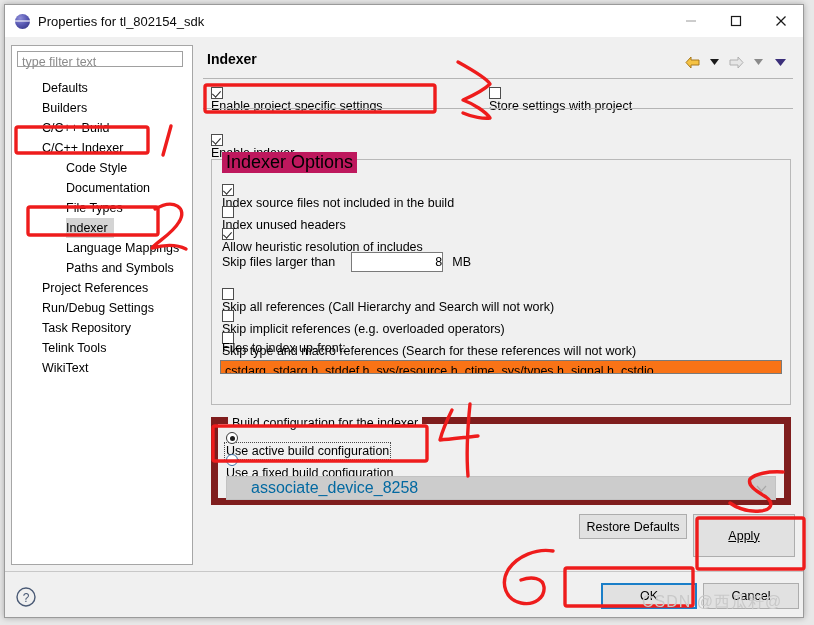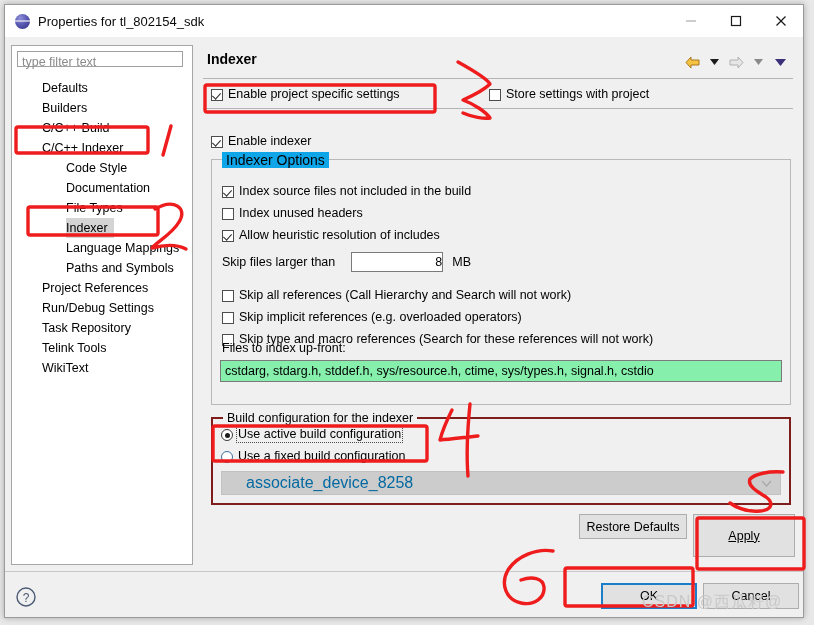--- a/index.html
+++ b/index.html
@@ -67,21 +67,21 @@
   }
   #page-head{position:relative;height:34px;}
   #page-title{position:absolute;left:10px;top:6px;font-size:14px;font-weight:bold;color:#000;}
   #nav-tools{position:absolute;right:8px;top:8px;display:flex;align-items:center;gap:4px;}
   .navbtn{display:flex;align-items:center;justify-content:center;width:18px;height:18px;}
   #head-sep{position:absolute;left:6px;right:4px;top:33px;height:1px;background:#b4b4b4;}
 
   #page-content{position:absolute;left:0;top:36px;right:0;bottom:0;}
 
   
-  .row{display:flex;align-items:flex-end;}
+  .row{display:flex;align-items:flex-start;flex-direction:column;}
   .cb{
     width:12px;height:12px;border:1px solid #4d4d4d;background:#fff;
     box-sizing:border-box;flex:0 0 auto;position:relative;margin-right:5px;
   }
   .cb.checked:after{
     content:"";position:absolute;left:2px;top:1px;width:4px;height:7px;
     border:solid #2b2b2b;border-width:0 1.6px 1.6px 0;transform:rotate(42deg);
   }
   .lbl{font-size:12.5px;color:#000;white-space:nowrap;}
 
@@ -89,41 +89,41 @@
   #store-with-project{position:absolute;left:292px;top:6px;}
   #top-sep{position:absolute;left:6px;right:4px;top:27px;height:1px;background:#b4b4b4;}
   #enable-indexer{position:absolute;left:14px;top:53px;}
 
   
   #group-indexer{
     position:absolute;left:14px;top:78px;right:6px;height:246px;
     border:1px solid #b9b9b9;box-sizing:border-box;
   }
   #group-indexer-label{
-    position:absolute;left:10px;top:-8px;background:#0ea5e9;padding:0 4px;font-size:14px;
+    position:absolute;left:10px;top:-8px;background:#be185d;padding:0 4px;font-size:18px;
   }
   .gcheck{position:absolute;left:10px;}
   #spin-row{position:absolute;left:10px;top:92px;display:flex;align-items:center;text-align:right;}
   #spin-label{font-size:12.5px;margin-right:16px;}
   #spin-input{
     width:92px;height:20px;border:1px solid #7a7a7a;background:#fff;box-sizing:border-box;
     font-size:12.5px;padding-left:4px;line-height:18px;color:#000;
   }
   #spin-unit{font-size:12.5px;margin-left:9px;}
   #files-label{position:absolute;left:10px;top:181px;font-size:12.5px;}
   #files-input{
-    position:absolute;left:8px;top:200px;right:8px;height:22px;
-    border:1px solid #7a7a7a;background:#86efac;box-sizing:border-box;
+    position:absolute;left:8px;top:200px;right:8px;height:14px;
+    border:1px solid #7a7a7a;background:#f97316;box-sizing:border-box;
     font-size:12.5px;line-height:20px;padding-left:4px;color:#000;white-space:nowrap;overflow:hidden;
   }
 
   
   #group-build{
     position:absolute;left:14px;top:336px;right:6px;height:88px;
-    border:2px solid #7f1d1d;box-sizing:border-box;
+    border:7px solid #7f1d1d;box-sizing:border-box;
   }
   #group-build-label{
     position:absolute;left:10px;top:-8px;background:#f0f0f0;padding:0 4px;font-size:12.5px;
   }
   .radio{
     width:12px;height:12px;border:1px solid #3f6d9e;border-radius:50%;
     background:#fff;box-sizing:border-box;flex:0 0 auto;margin-right:5px;position:relative;
   }
   .radio.on{border-color:#3a3a3a;}
   .radio.on:after{

